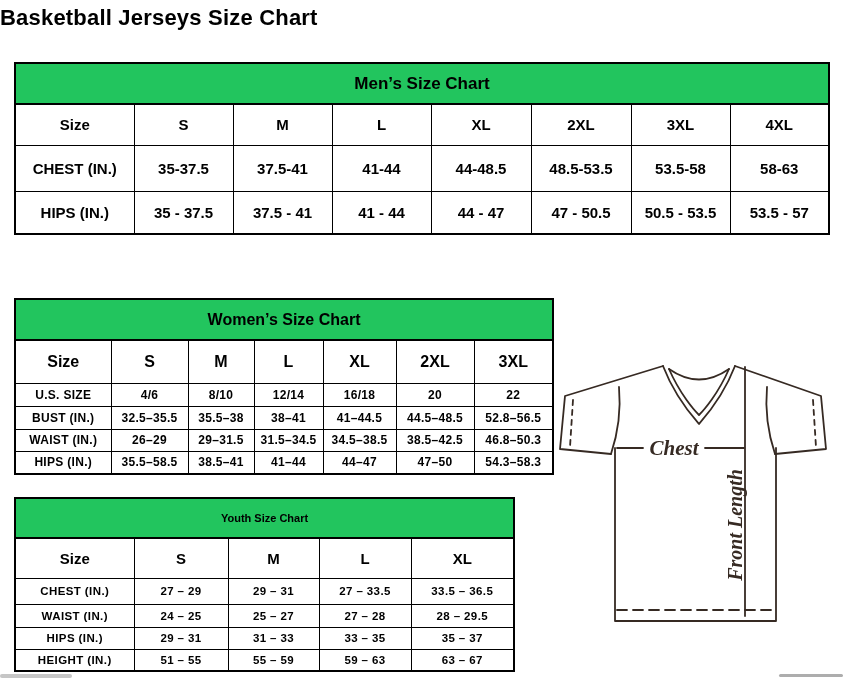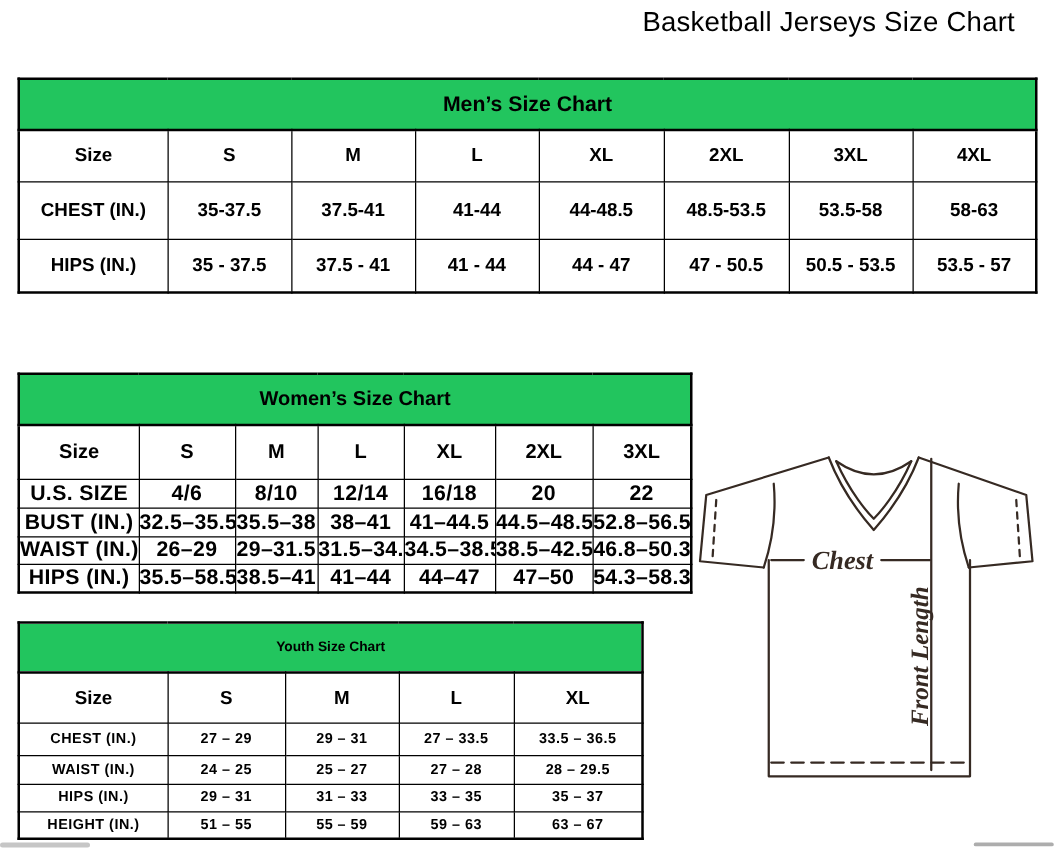--- a/index.html
+++ b/index.html
@@ -1,38 +1,38 @@
 <!DOCTYPE html>
 <html><head>
 <meta charset="utf-8">
 <style>
   html,body{margin:0;padding:0}
   body{
     width:843px;height:679px;position:relative;background:#fff;overflow:hidden;
     font-family:"Liberation Sans",sans-serif;color:#000;
   }
   .page-title{
-    position:absolute;top:5px;left:0;width:812px;text-align:right;
-    font-size:22px;font-weight:normal;letter-spacing:.2px;
+    position:absolute;top:5px;left:0;width:812px;text-align:left;
+    font-size:22px;font-weight:bold;letter-spacing:.2px;
   }
   table{
     position:absolute;border-collapse:collapse;table-layout:fixed;
     border:2px solid #000;background:#fff;text-align:center;font-weight:bold;
   }
   th,td{border:1.5px solid #000;padding:0;overflow:hidden;white-space:nowrap}
   tr.cap th{background:#22c55e;border:2px solid #000}
   
   #mens-table{left:14px;top:62px;width:814px}
   #mens-table tr.cap th{font-size:17px}
   #mens-table th,#mens-table td{font-size:15px}
   
   #womens-table{left:14px;top:298px;width:538px}
   #womens-table tr.cap th{font-size:16px}
   #womens-table tr.hdr th{font-size:16px}
-  #womens-table tr.data th,#womens-table tr.data td{font-size:17px;letter-spacing:.3px}
+  #womens-table tr.data th,#womens-table tr.data td{font-size:12px;letter-spacing:.3px}
   
   #youth-table{left:14px;top:497px;width:499px}
   #youth-table tr.cap th{font-size:11px}
   #youth-table tr.hdr th{font-size:15px}
   #youth-table tr.data th,#youth-table tr.data td{font-size:11.5px;letter-spacing:.4px}
   
   #jersey-svg{position:absolute;left:553px;top:363px}
   #jersey-svg text{
     font-family:"Liberation Serif","DejaVu Serif",serif;
     font-weight:bold;font-style:italic;fill:#362a23;

